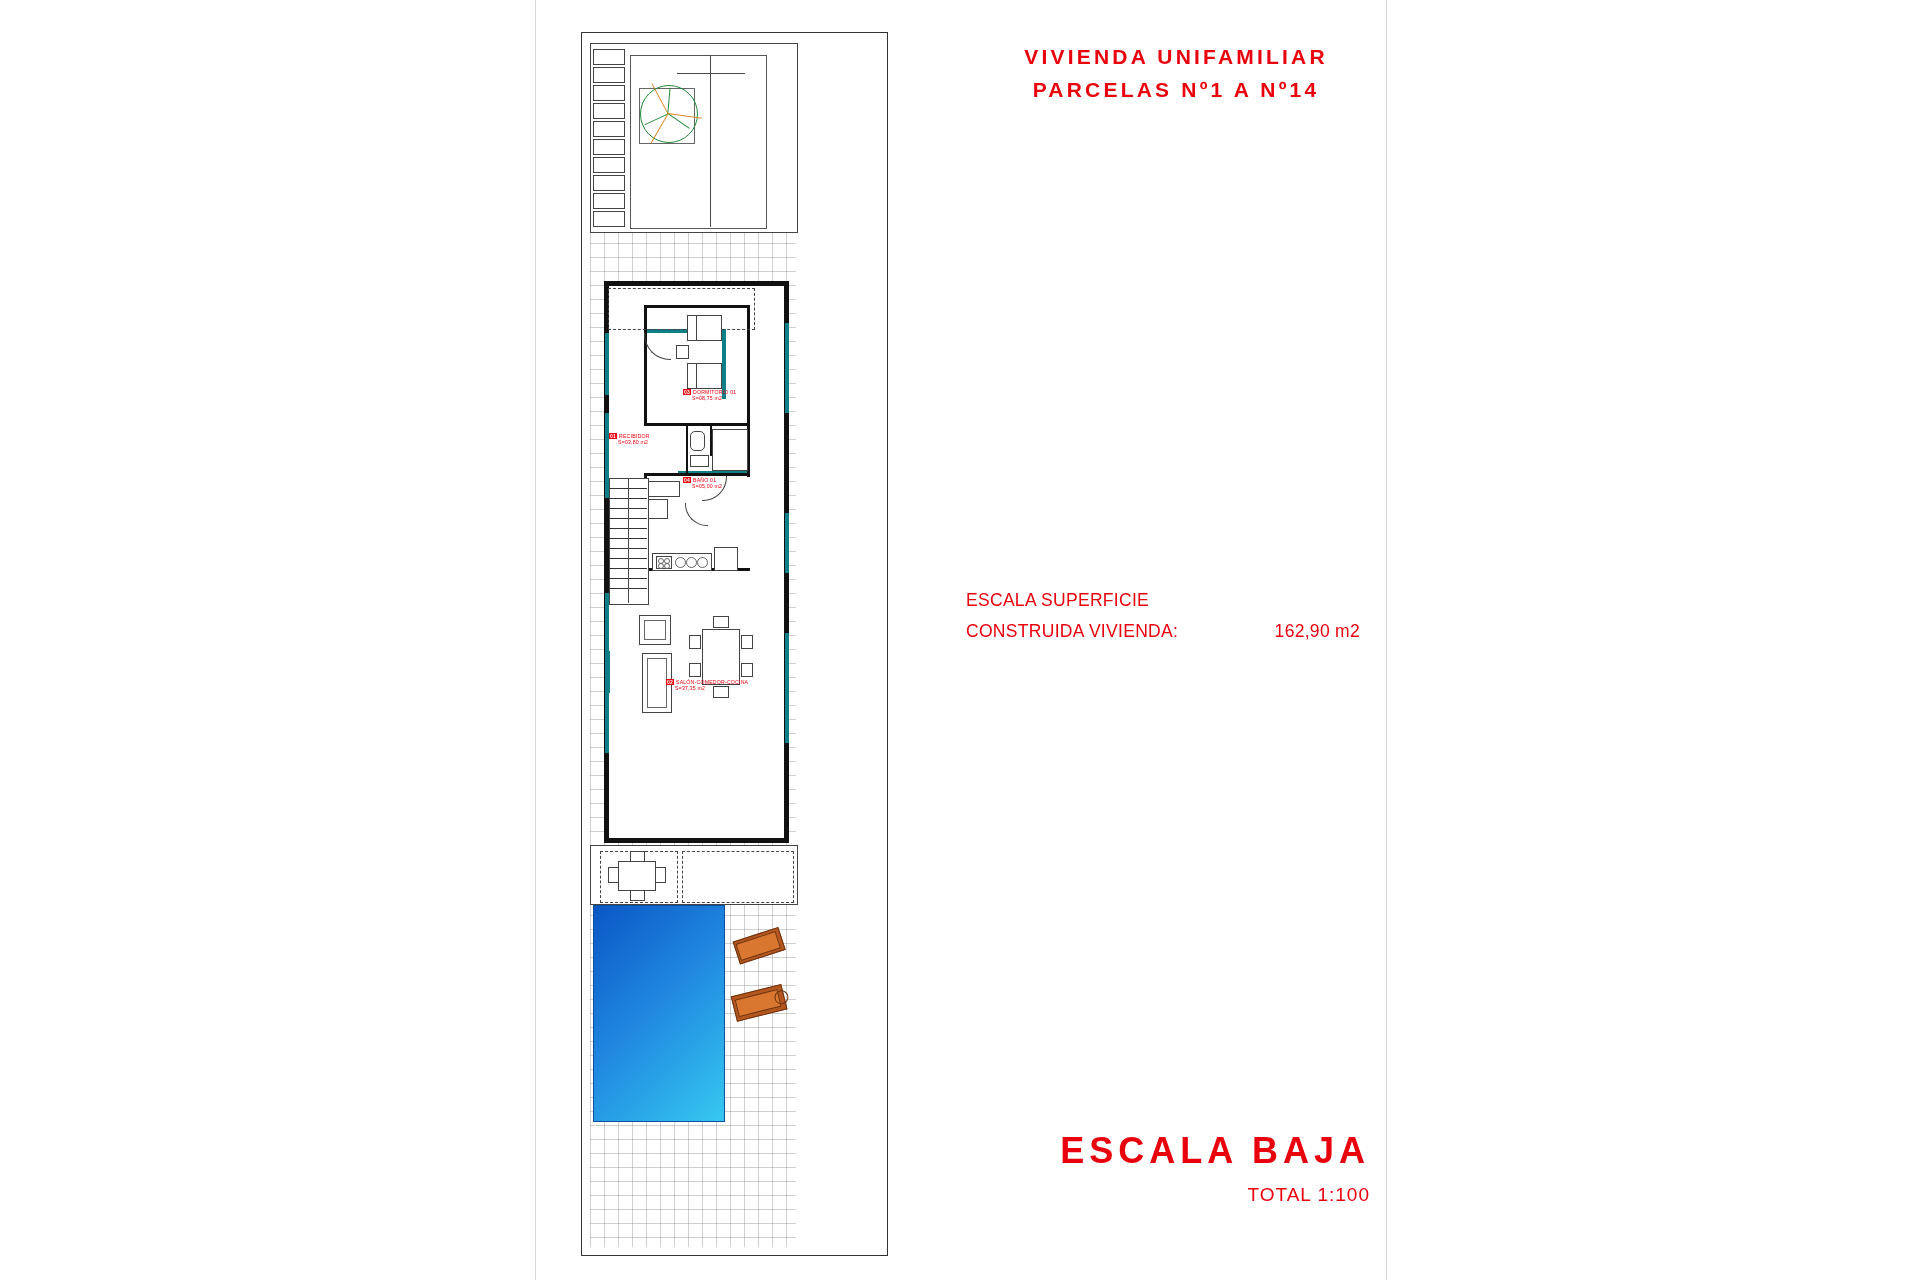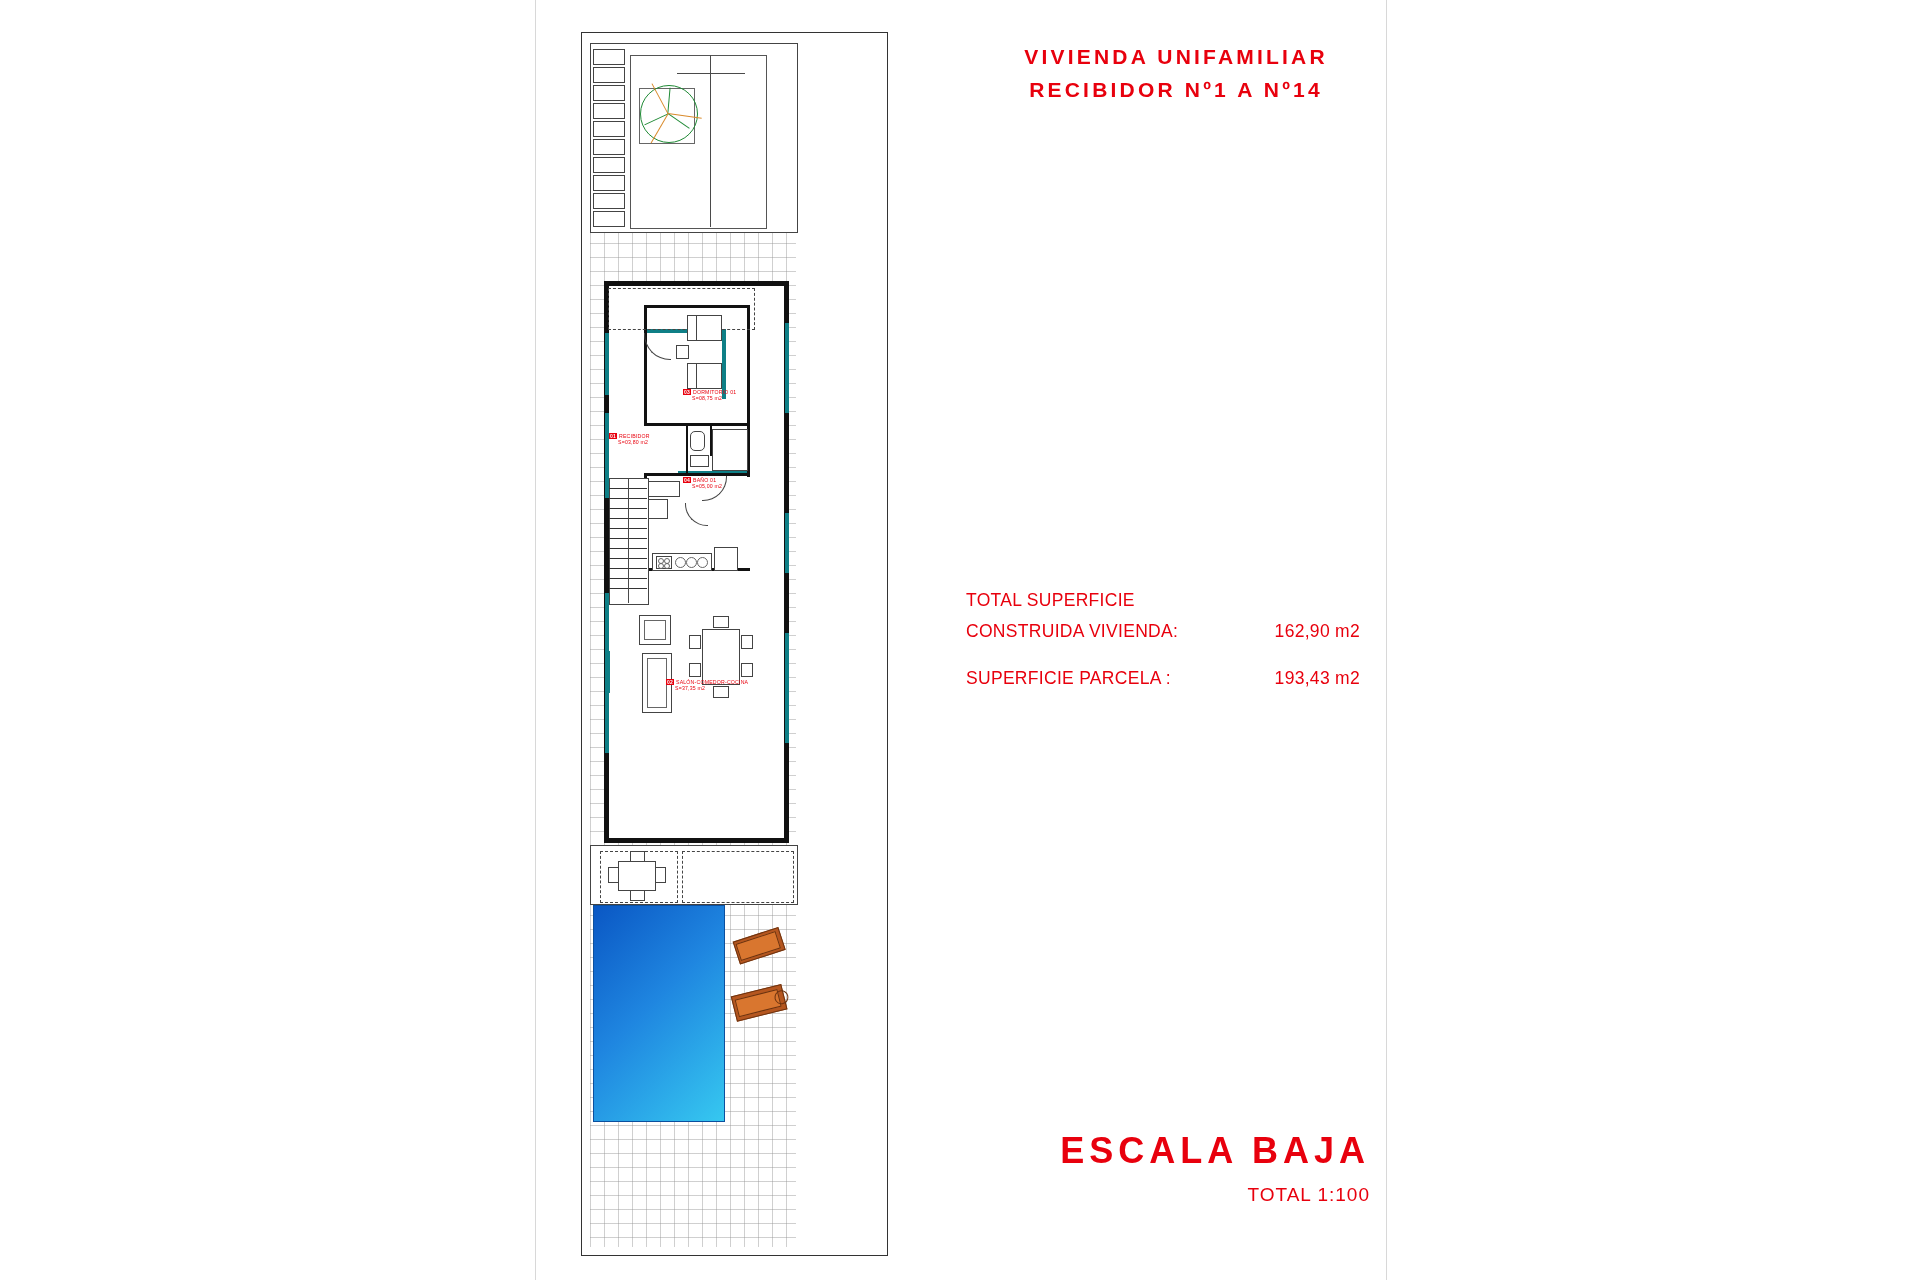--- a/index.html
+++ b/index.html
@@ -115,32 +115,28 @@
   .fanline{position:absolute;background:#1f8a35;transform-origin:0 50%;}
   .orange{position:absolute;background:#d98a2b;transform-origin:0 50%;}
 </style>
 </head>
 <body>
 
 <div id="sheet">
 
   <div class="title-block">
     <div>VIVIENDA UNIFAMILIAR</div>
-    <div>RECIBIDOR Nº1 A Nº14</div>
+    <div>PARCELAS Nº1 A Nº14</div>
   </div>
 
   <div class="areas">
-    <div>TOTAL SUPERFICIE</div>
+    <div>ESCALA SUPERFICIE</div>
     <div class="row">
       <span class="lbl">CONSTRUIDA VIVIENDA:</span>
       <span class="val">162,90 m2</span>
-    </div>
-    <div class="row" style="margin-top:16px;">
-      <span class="lbl">SUPERFICIE PARCELA  :</span>
-      <span class="val">193,43 m2</span>
     </div>
   </div>
 
   <div class="foot">
     <div class="big">ESCALA BAJA</div>
     <div class="small">TOTAL 1:100</div>
   </div>
 
   <div id="plan">
 

